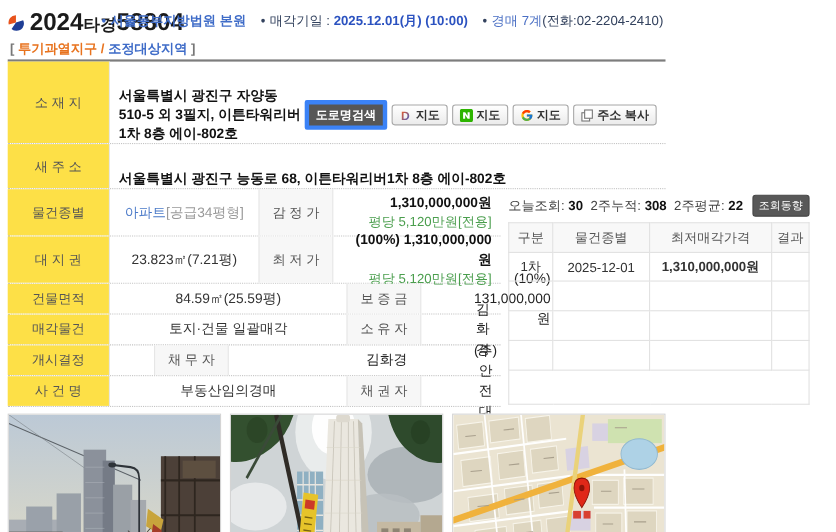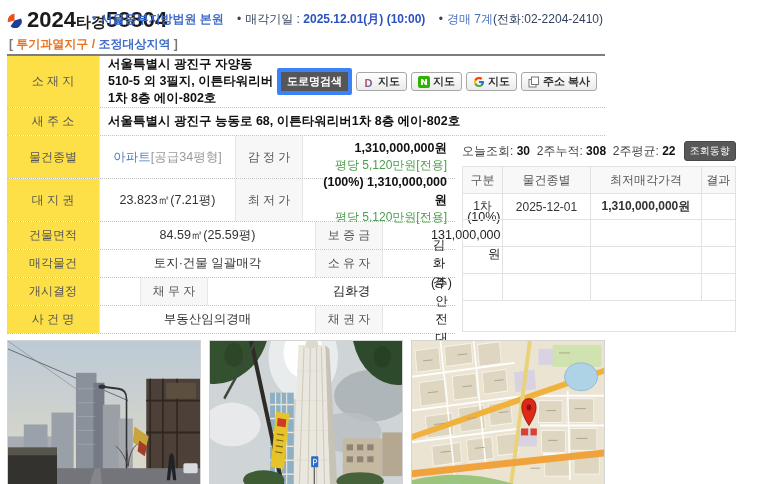--- a/index.html
+++ b/index.html
@@ -20,21 +20,21 @@
   .bullet-b::before { content:"•"; color:#3f6cc8; margin-right:4px; }
   .bullet-d::before { content:"•"; color:#33425e; margin-right:4px; }
   .txt-blue-b { color:#3f6cc8; font-weight:bold; }
   .txt-date { color:#2b52c0; font-weight:bold; }
   .txt-blue { color:#4a6fc4; }
 
   
   .main-table { border-top:2px solid #7d7d7d; }
   .trow { display:flex; align-items:stretch; border-bottom:1px dotted #c3c3c3; min-height:28px; }
   .lcell { width:93px; background:#fde047; color:#555; font-size:12px; display:flex; align-items:center; justify-content:center; border-right:1px solid #e6e6e6; flex:0 0 93px; }
-  .vcell { flex:1; display:flex; align-items:center; padding:0 8px; font-size:12.5px; color:#1d1d1d; }
+  .vcell { flex:1; display:flex; align-items:center; padding:0 8px; font-size:12.5px; color:#1d1d1d;margin-top:23px; }
   .addr-val { font-weight:bold; color:#111; }
   .addr-buttons { margin-left:auto; display:flex; align-items:center; gap:4px; }
 
   .btn-dark { background:#565656; color:#fff; font-size:11px; font-weight:bold; padding:2px 6px; border-radius:2px; border:4px solid #3b82f6; cursor:pointer; white-space:nowrap; }
   .btn-map { background:linear-gradient(#ffffff,#ebebeb); border:1px solid #a8a8a8; border-radius:3px; font-size:11px; font-weight:bold; color:#333; padding:1px 6px; height:19px; display:inline-flex; align-items:center; gap:3px; cursor:pointer; white-space:nowrap; }
 
   
   .split { display:flex; align-items:flex-start; }
   .left-detail { width:448px; flex:0 0 448px; }
   .drow { display:flex; align-items:stretch; border-bottom:1px dotted #c3c3c3; }

